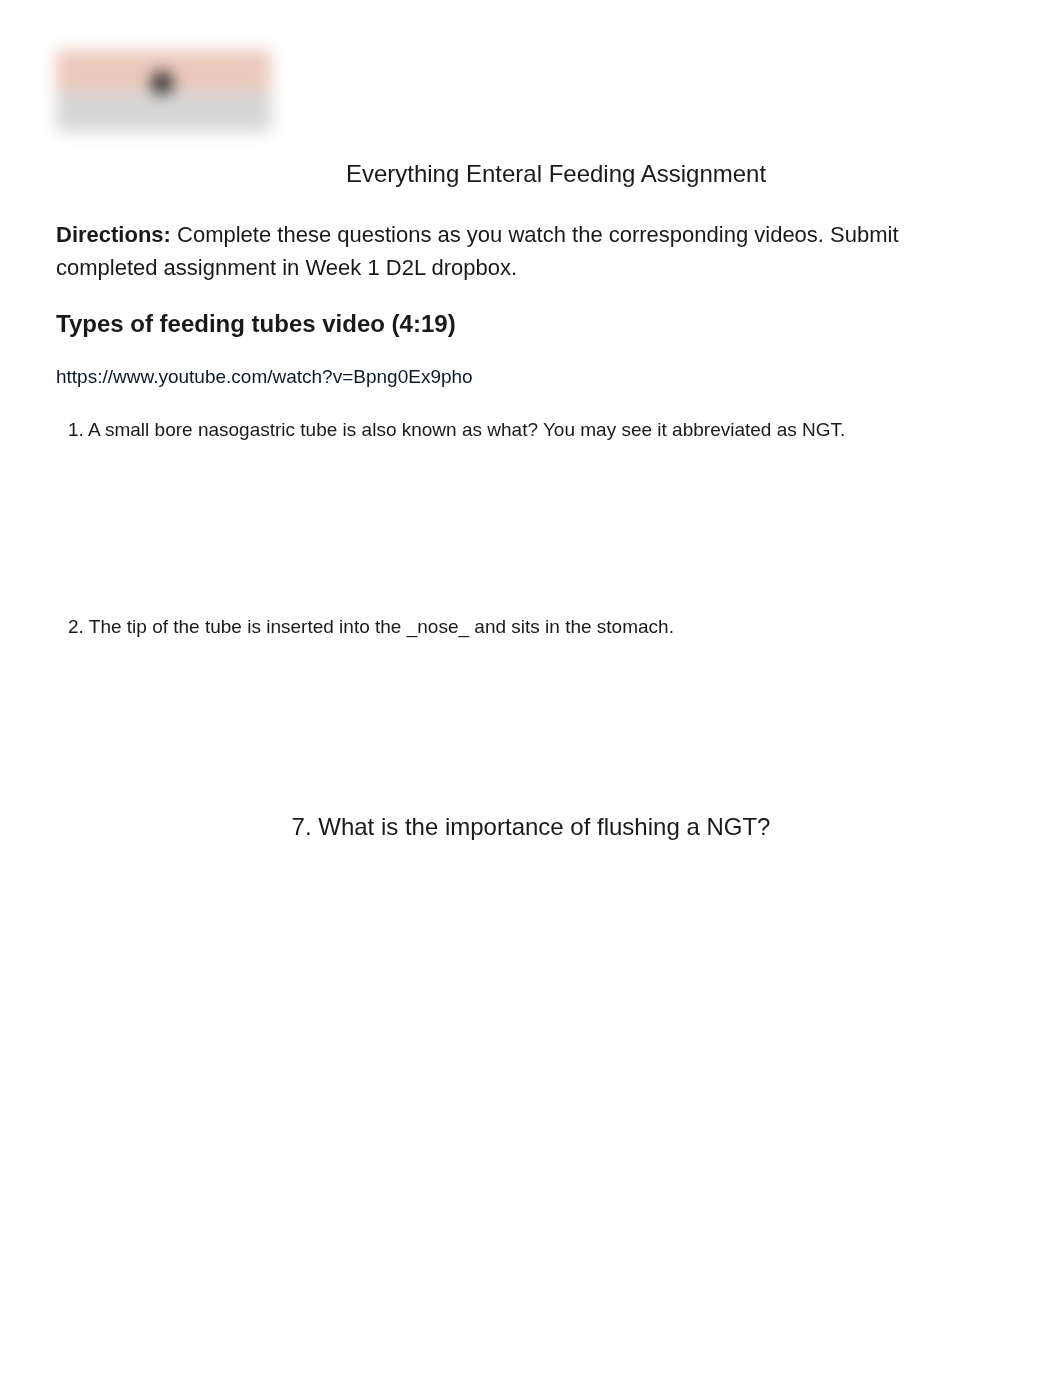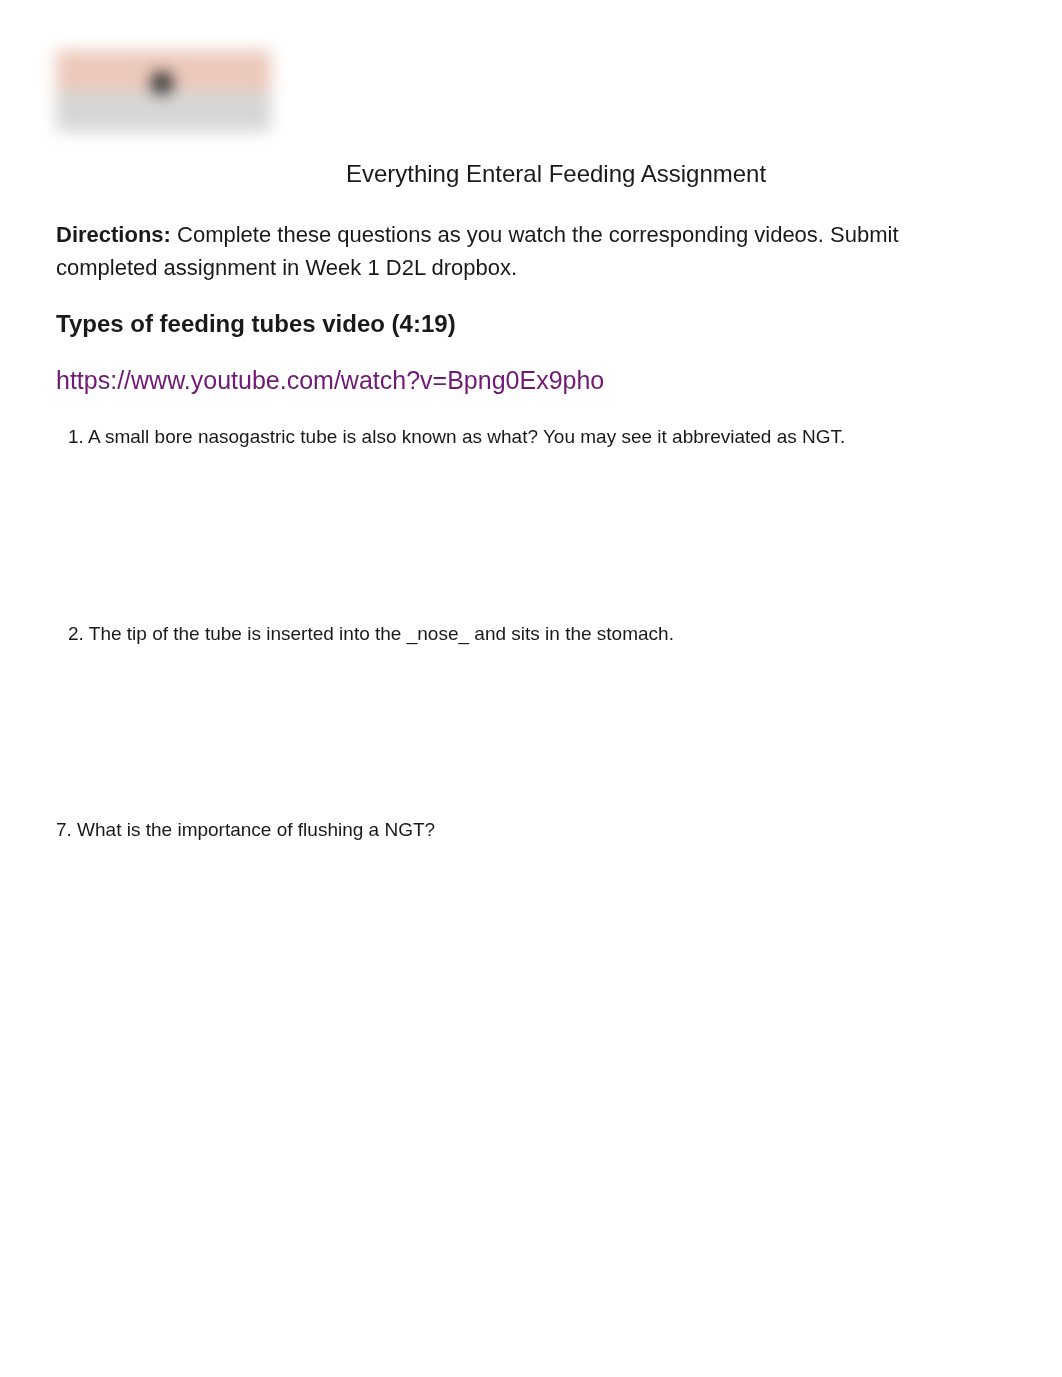--- a/index.html
+++ b/index.html
@@ -55,36 +55,37 @@
     }
     .directions .label {
       font-weight: 700;
     }
     .section-heading {
       font-size: 24px;
       font-weight: 700;
       margin-bottom: 28px;
     }
     .link {
-      color: #701a75;
-      font-size: 25px;
+      color: #0f172a;
+      font-size: 19px;
       margin-bottom: 28px;
       display: block;
       text-decoration: none;
     }
     .q {
       font-size: 19px;
       line-height: 1.5;
       margin-bottom: 168px;
       margin-left: 12px;
     }
     .q-short {
-      font-size: 19px;
+      font-size: 24px;
       line-height: 1.5;
       margin-bottom: 6px;
+      text-align: center;
     }
   </style>
 </head>
 <body>
 
 <div class="page">
   <div class="logo-area">
     <div class="logo-dot"></div>
   </div>
 

